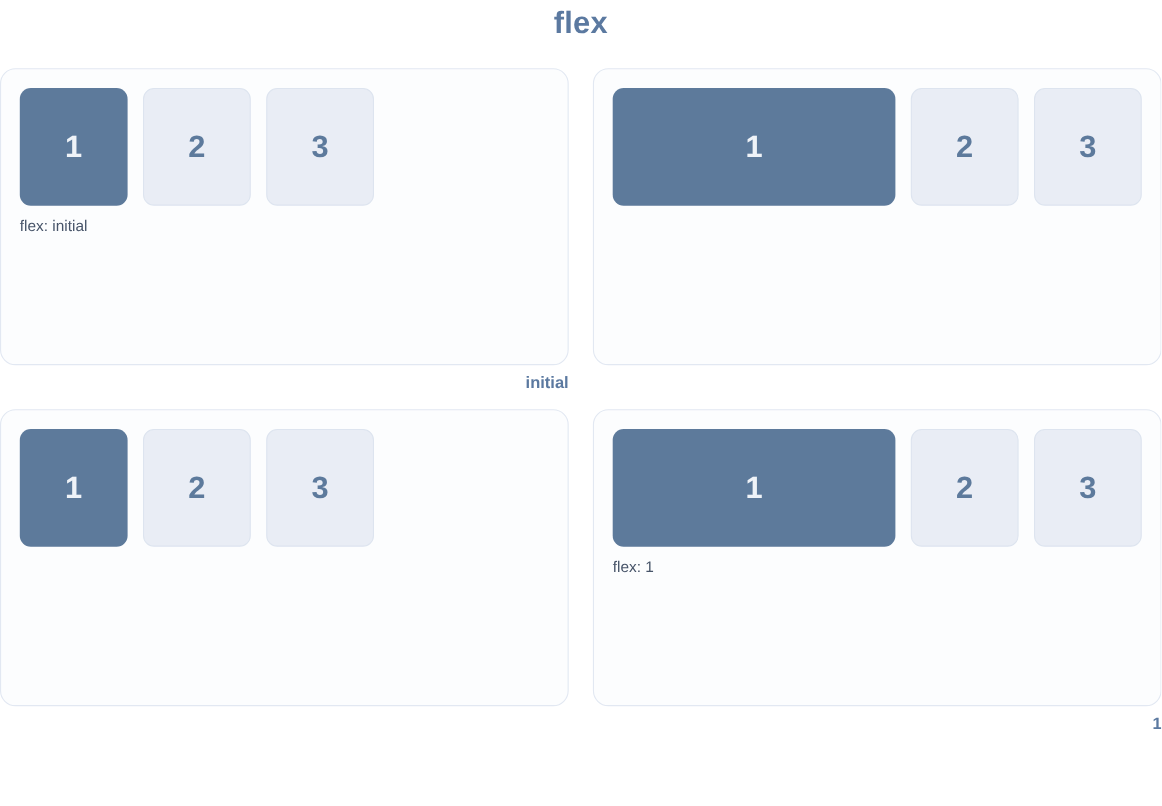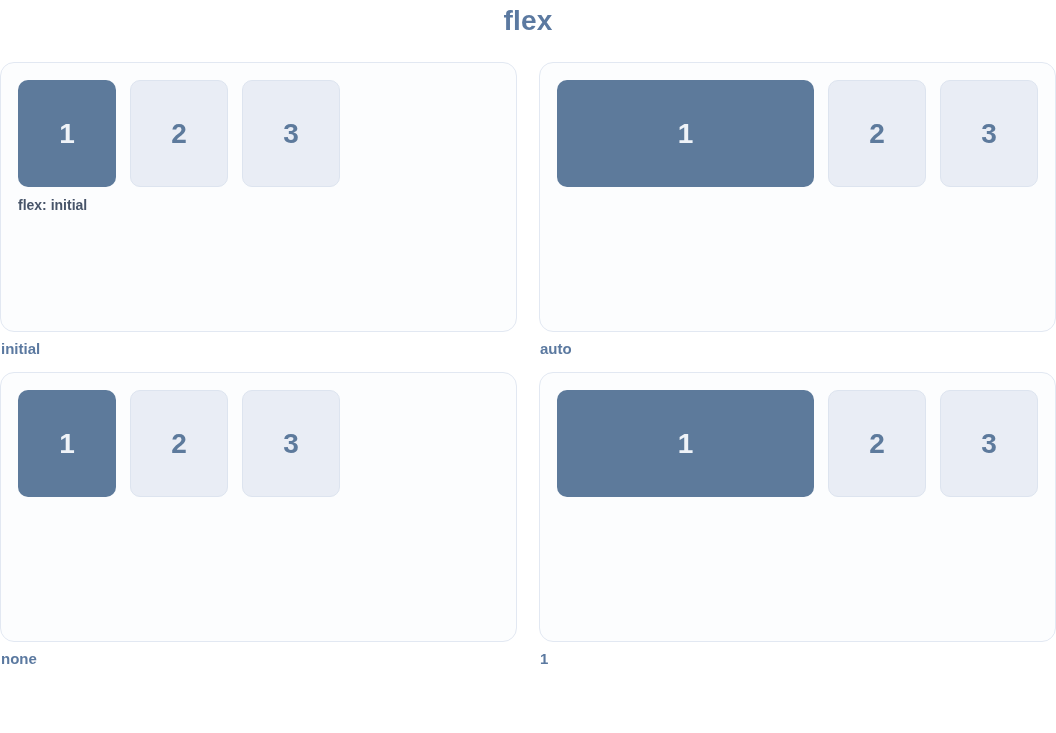--- a/index.html
+++ b/index.html
@@ -61,29 +61,30 @@
     color: #5d7a9c;
   }
   .box.primary {
     background: #5d7a9b;
     color: #eff3f8;
     border: none;
   }
   .flex-label {
     margin-top: 10px;
     font-size: 14px;
-    font-weight: 700;
+    font-weight: 400;
     color: #475469;
   }
   .caption {
     margin: 8px 0 14px 1px;
     font-size: 15px;
     line-height: 18px;
     font-weight: 700;
     color: #5b79a0;
+    text-align: right;
   }
 </style>
 </head>
 <body>
 
 <div class="page">
 
   <h1 class="page-title">flex</h1>
 
   <div class="grid">
@@ -101,39 +102,38 @@
     </section>
 
     <section class="cell">
       <div class="panel">
         <div class="row">
           <div class="box primary" style="flex: 1 1 auto;">1</div>
           <div class="box light">2</div>
           <div class="box light">3</div>
         </div>
       </div>
-      <div class="caption">auto</div>
     </section>
 
     <section class="cell">
       <div class="panel">
         <div class="row">
           <div class="box primary" style="flex: 0 0 auto;">1</div>
           <div class="box light">2</div>
           <div class="box light">3</div>
         </div>
       </div>
-      <div class="caption">none</div>
     </section>
 
     <section class="cell">
       <div class="panel">
         <div class="row">
           <div class="box primary" style="flex: 1 1 0%;">1</div>
           <div class="box light">2</div>
           <div class="box light">3</div>
         </div>
+        <div class="flex-label">flex: 1</div>
       </div>
       <div class="caption">1</div>
     </section>
 
   </div>
 </div>
 
 </body></html>

